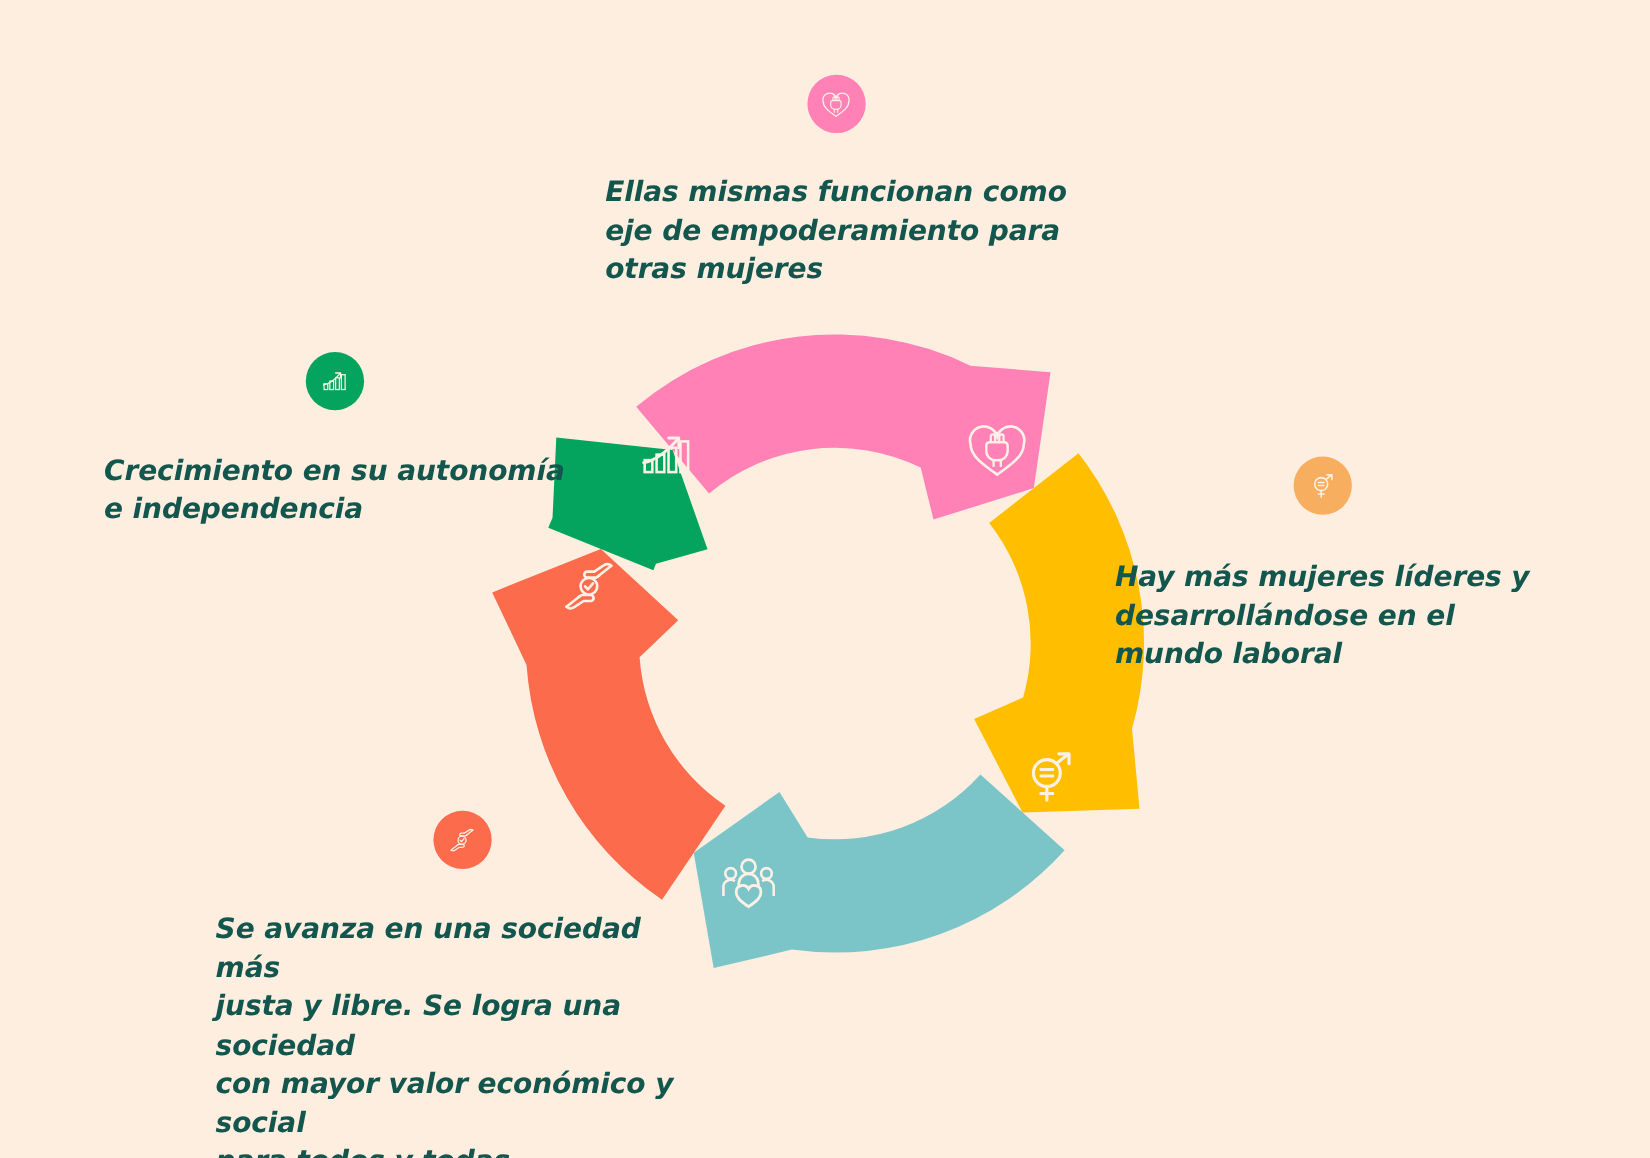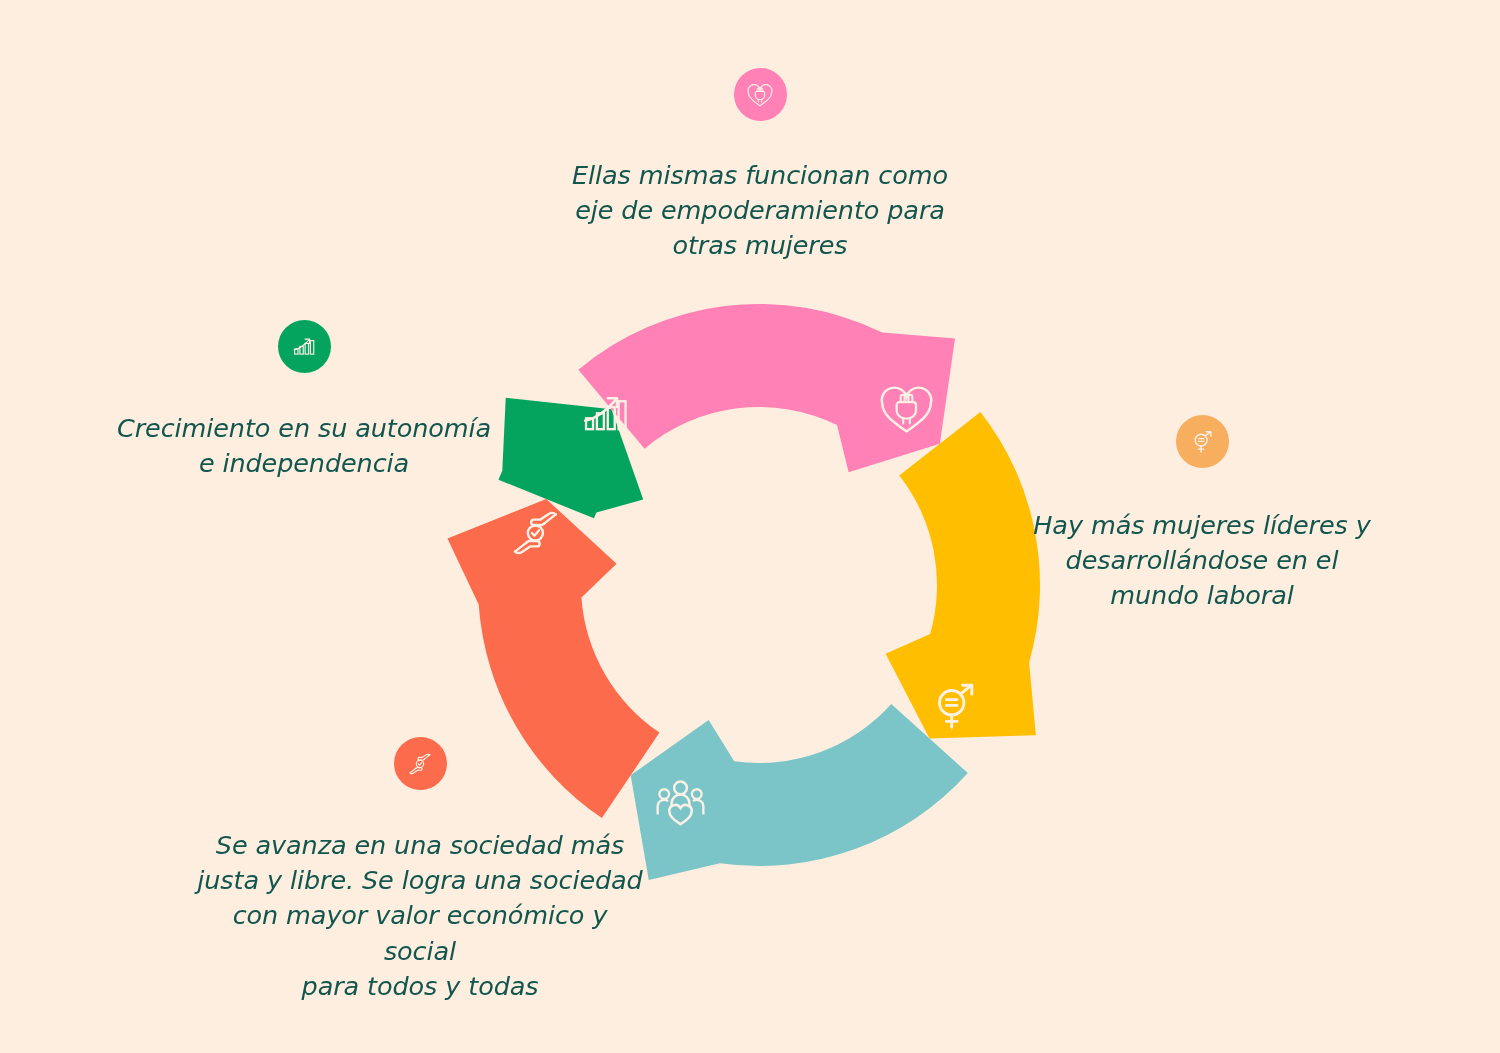--- a/index.html
+++ b/index.html
@@ -18,24 +18,24 @@
 
   .badge{
     border-radius:50%;
     display:flex;align-items:center;justify-content:center;
   }
   .badge svg{display:block;}
 
   .caption{
     color:#12564E;
     font-style:italic;
-    font-weight:400;
+    font-weight:700;
     font-size:25.5px;
     line-height:1.38;
-    text-align:center;
+    text-align:left;
     letter-spacing:-0.1px;
     white-space:pre-line;
   }
 
   
   #node-top      {left:470px;  top:68px;  width:580px;}
   #node-top .caption{margin-top:37px;}
 
   #node-left     {left:84px;   top:320px; width:440px;}
   #node-left .caption{margin-top:38px;}

